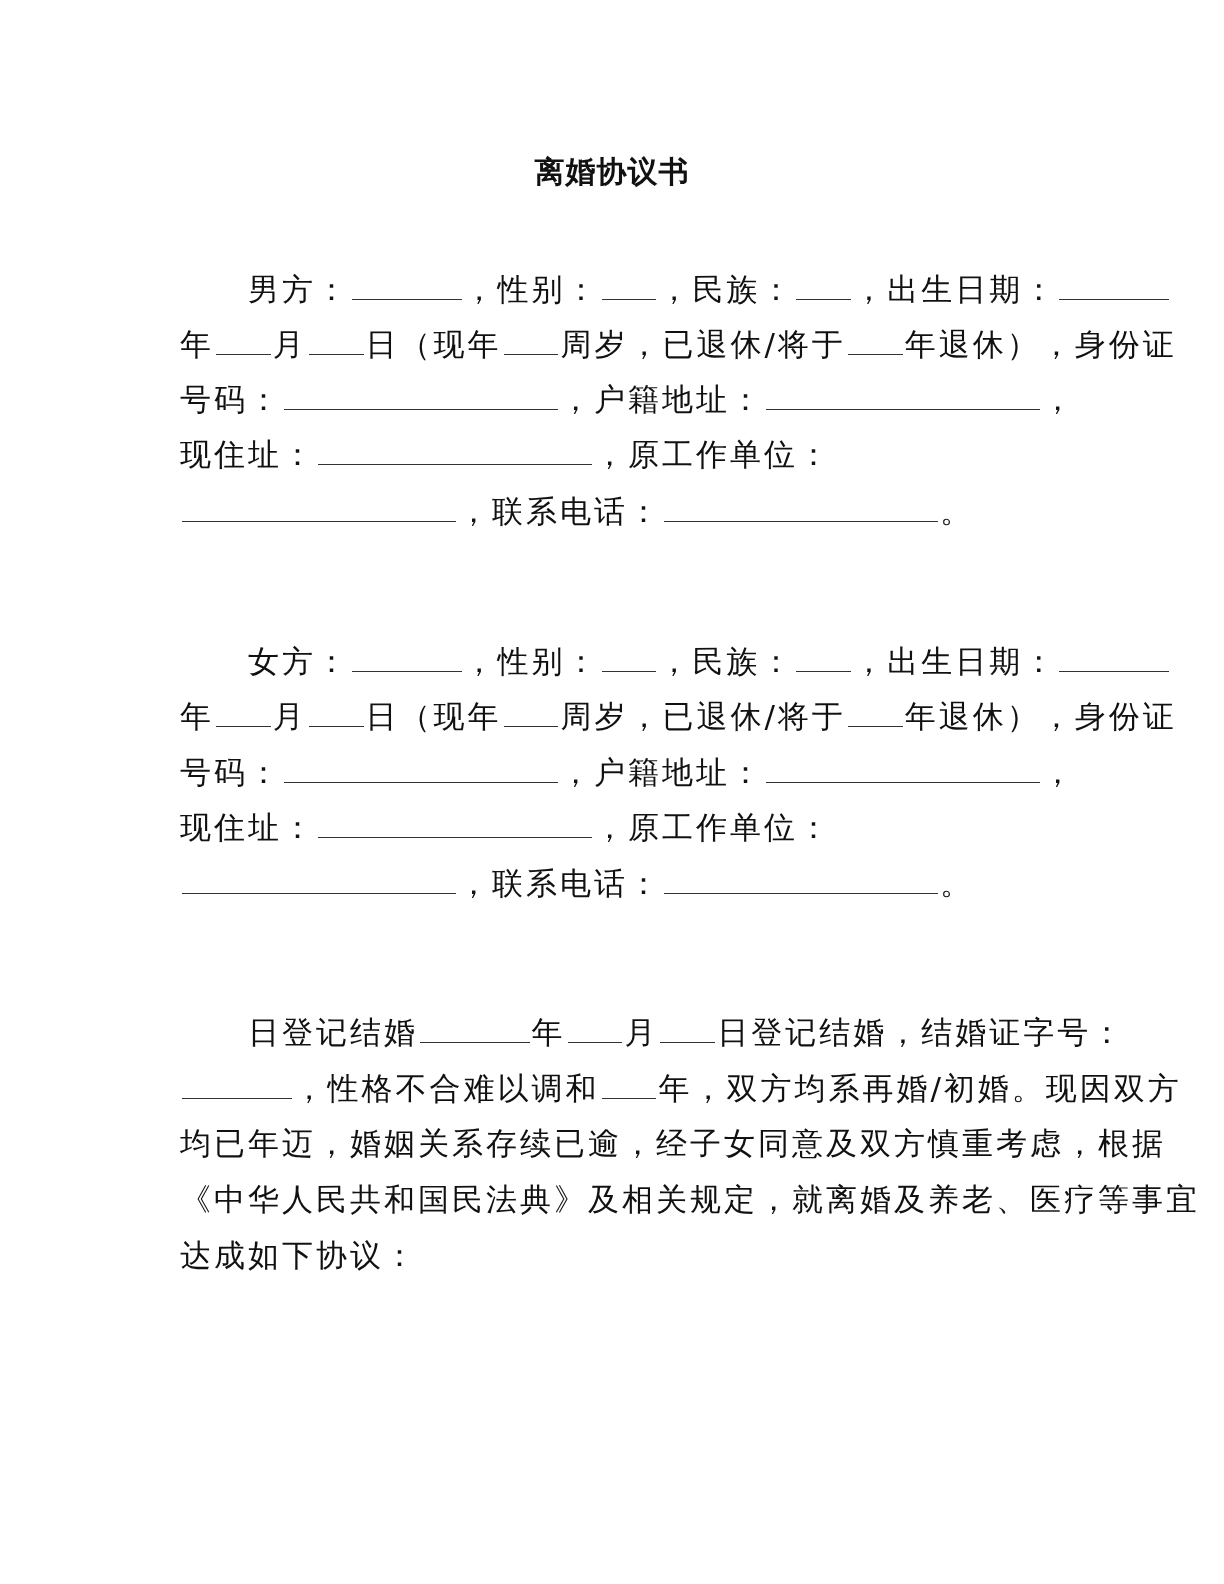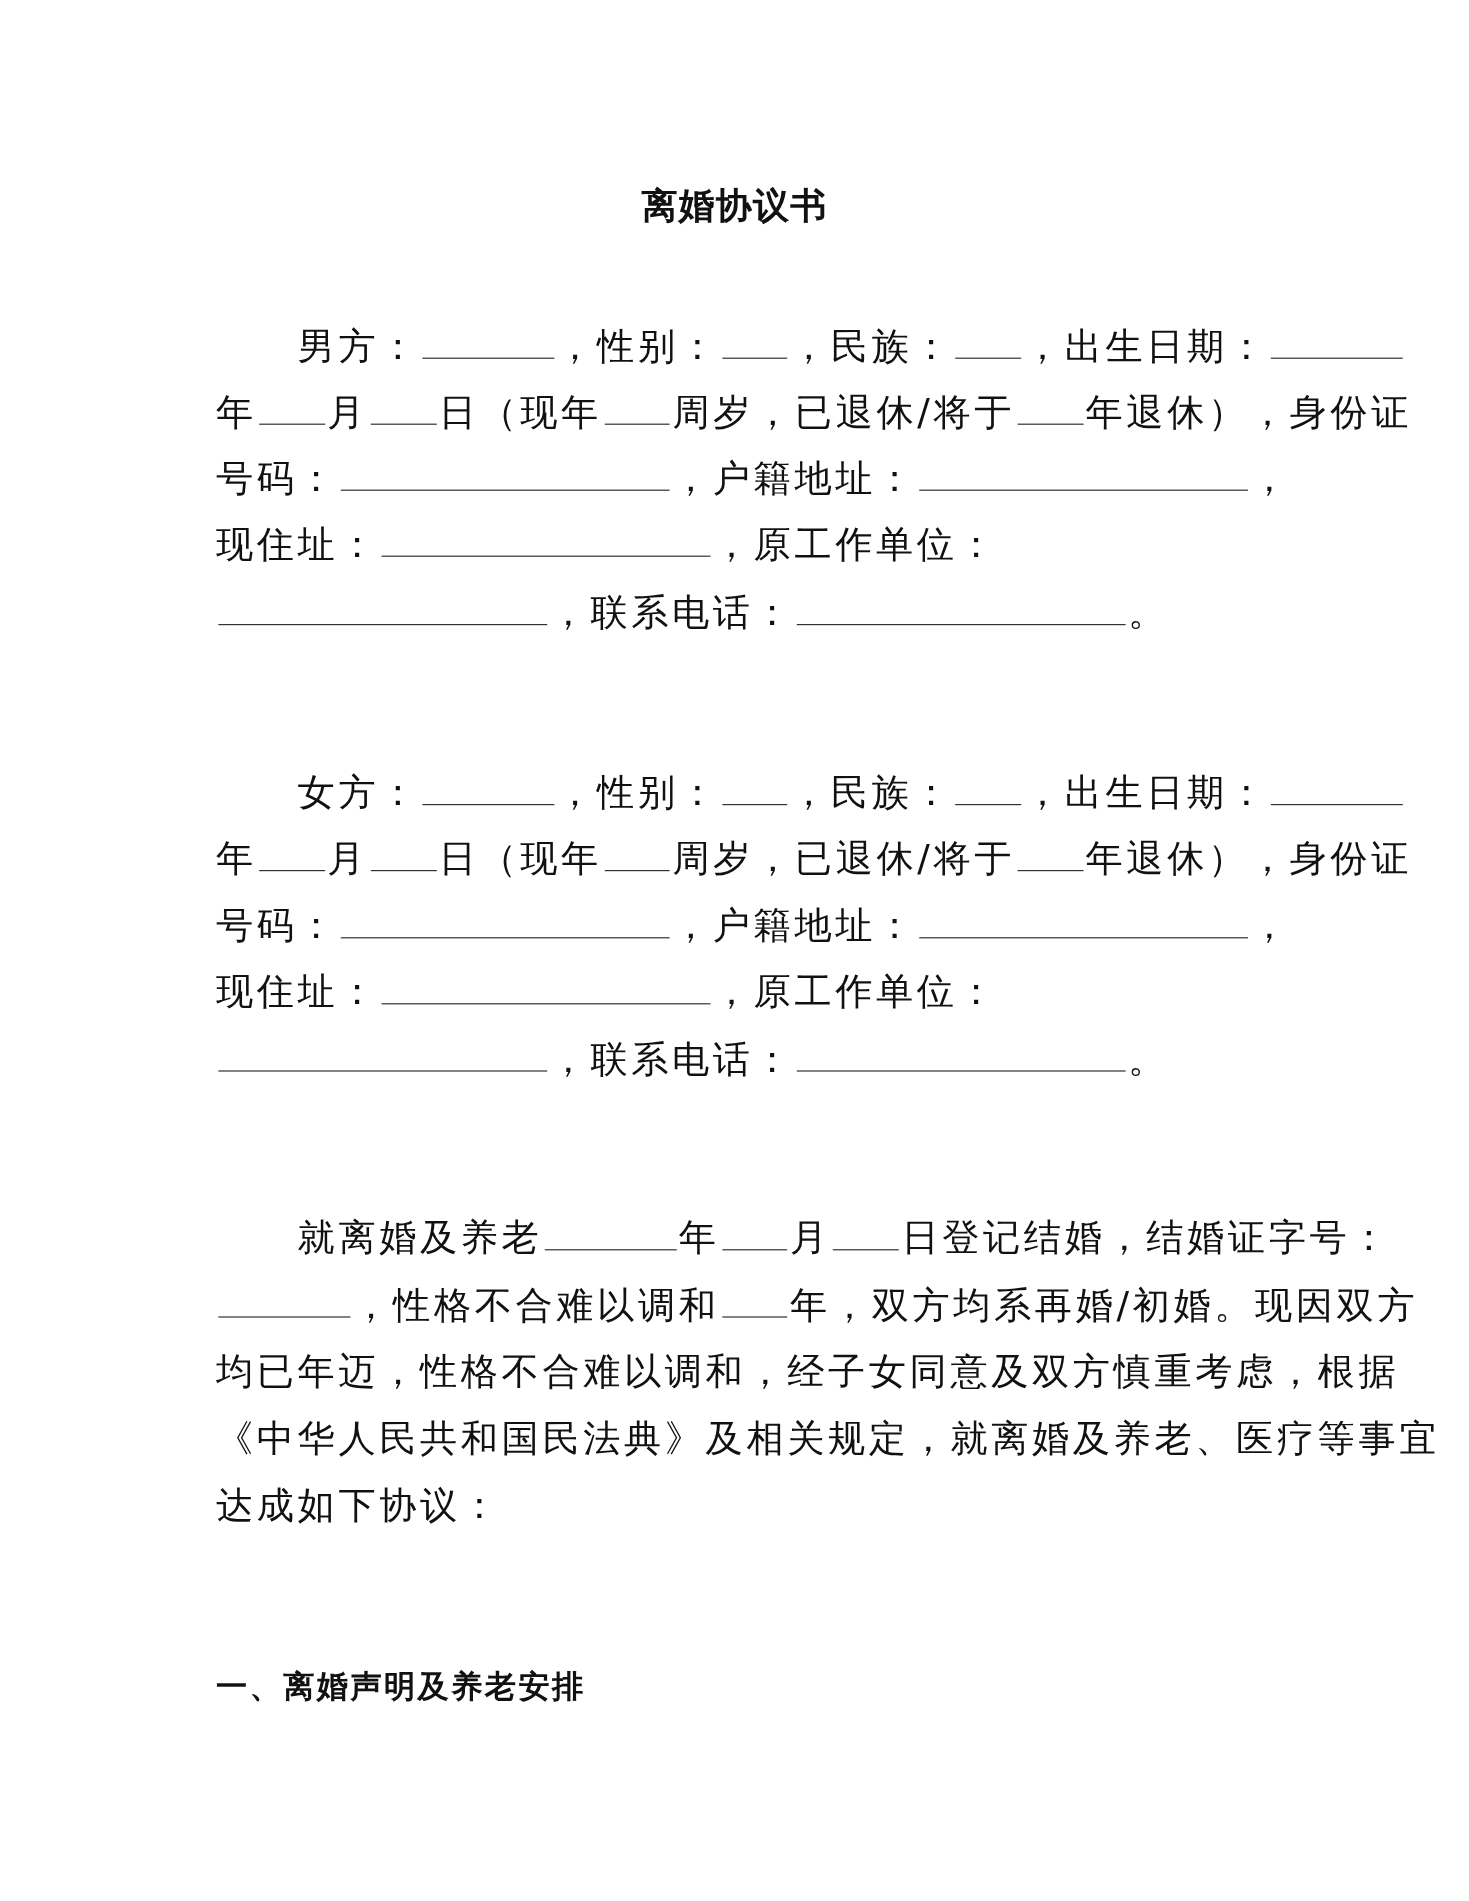--- a/index.html
+++ b/index.html
@@ -27,21 +27,20 @@
       <div class="line" style="top: 494px;"><span class="blank" style="width: 274px;"></span><span>，联系电话：</span><span class="blank" style="width: 274px;"></span><span>。</span></div>
     </div>
   <div id="female">
       <div class="line" style="top: 644px;"><span>　　女方：</span><span class="blank" style="width: 109.6px;"></span><span>，性别：</span><span class="blank" style="width: 54.8px;"></span><span>，民族：</span><span class="blank" style="width: 54.8px;"></span><span>，出生日期：</span><span class="blank" style="width: 109.6px;"></span></div>
       <div class="line" style="top: 699px;"><span>年</span><span class="blank" style="width: 54.8px;"></span><span>月</span><span class="blank" style="width: 54.8px;"></span><span>日（现年</span><span class="blank" style="width: 54.8px;"></span><span>周岁，已退休/将于</span><span class="blank" style="width: 54.8px;"></span><span>年退休），身份证</span></div>
       <div class="line" style="top: 755px;"><span>号码：</span><span class="blank" style="width: 274px;"></span><span>，户籍地址：</span><span class="blank" style="width: 274px;"></span><span>，</span></div>
       <div class="line" style="top: 810px;"><span>现住址：</span><span class="blank" style="width: 274px;"></span><span>，原工作单位：</span></div>
       <div class="line" style="top: 866px;"><span class="blank" style="width: 274px;"></span><span>，联系电话：</span><span class="blank" style="width: 274px;"></span><span>。</span></div>
     </div>
   <div id="marriage">
-      <div class="line" style="top: 1015px;"><span>　　就离婚及养老</span><span class="blank" style="width: 109.6px;"></span><span>年</span><span class="blank" style="width: 54.8px;"></span><span>月</span><span class="blank" style="width: 54.8px;"></span><span>日登记结婚，结婚证字号：</span></div>
+      <div class="line" style="top: 1015px;"><span>　　日登记结婚</span><span class="blank" style="width: 109.6px;"></span><span>年</span><span class="blank" style="width: 54.8px;"></span><span>月</span><span class="blank" style="width: 54.8px;"></span><span>日登记结婚，结婚证字号：</span></div>
       <div class="line" style="top: 1071px;"><span class="blank" style="width: 109.6px;"></span><span>，性格不合难以调和</span><span class="blank" style="width: 54.8px;"></span><span>年，双方均系再婚/初婚。现因双方</span></div>
-      <div class="line" style="top: 1126px;"><span>均已年迈，性格不合难以调和，经子女同意及双方慎重考虑，根据</span></div>
+      <div class="line" style="top: 1126px;"><span>均已年迈，婚姻关系存续已逾，经子女同意及双方慎重考虑，根据</span></div>
       <div class="line" style="top: 1182px;"><span>《中华人民共和国民法典》及相关规定，就离婚及养老、医疗等事宜</span></div>
       <div class="line" style="top: 1238px;"><span>达成如下协议：</span></div>
     </div>
 
-  <div class="heading">一、离婚声明及养老安排</div>
 </div>
 
 </body></html>

